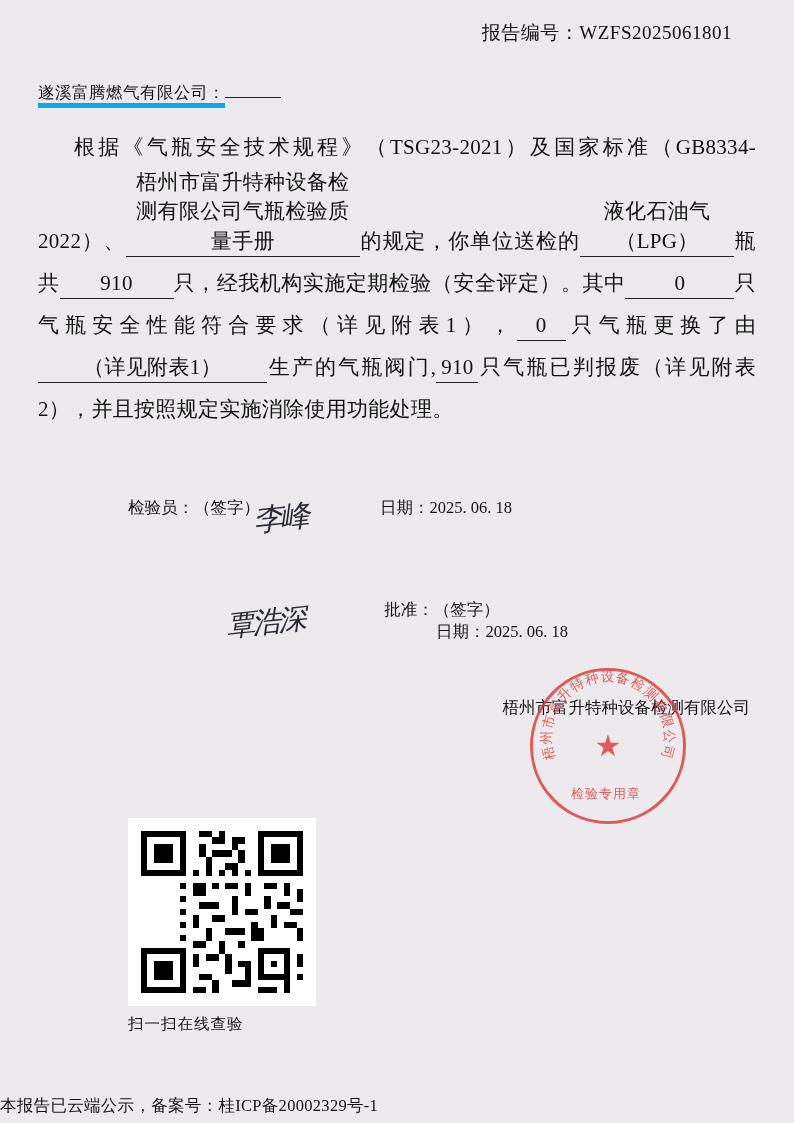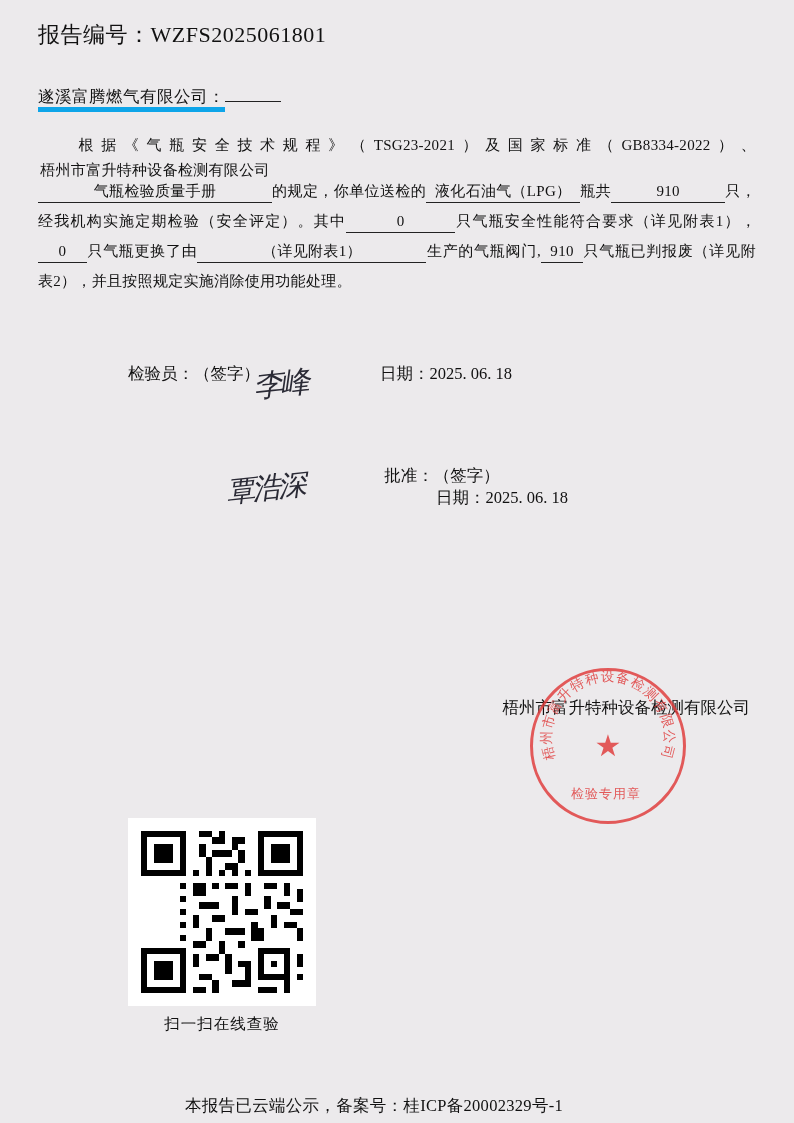--- a/index.html
+++ b/index.html
@@ -24,43 +24,43 @@
   }
   .doc-title {
     text-align: center;
     font-size: 27px;
     font-weight: bold;
     letter-spacing: 2px;
     margin-top: 18px;
     font-family: "Liberation Sans", "DejaVu Sans", sans-serif;
   }
   .report-no {
-    text-align: left;
-    font-size: 22px;
+    text-align: right;
+    font-size: 19px;
     margin-top: 20px;
     padding-right: 24px;
     letter-spacing: 0.5px;
   }
   .addressee {
     margin-top: 36px;
     font-size: 16.5px;
     letter-spacing: 0.5px;
   }
   .addressee .name {
     border-bottom: 5px solid #0ea5e9;
     padding-bottom: 1px;
   }
   .addressee .tail {
     display: inline-block;
     width: 56px;
     border-bottom: 1px solid #222;
   }
   .body-text {
     margin-top: 22px;
-    font-size: 15px;
+    font-size: 21px;
     line-height: 2.0;
     text-align: justify;
     letter-spacing: 0.3px;
   }
   .indent {
     display: inline-block;
     width: 33px;
   }
   .fill {
     display: inline-block;
@@ -155,41 +155,40 @@
     font-size: 13.5px;
     font-family: "Liberation Sans", "DejaVu Sans", sans-serif;
     fill: #e03a3a;
     letter-spacing: 1.2px;
   }
   .qr-wrap {
     position: absolute;
     left: 128px;
     top: 798px;
     width: 188px;
-    text-align: center;
   }
   .qr {
     width: 188px;
     height: 188px;
     background: #fff;
     padding: 0;
     box-sizing: border-box;
     display: block;
   }
   .qr-caption {
     margin-top: 8px;
     font-size: 15.5px;
     letter-spacing: 1px;
   }
   .footer {
     position: absolute;
     left: 0;
     right: 46px;
     bottom: 26px;
-    text-align: center;
+    text-align: left;
     font-size: 16.5px;
     letter-spacing: 0.3px;
   }
 </style>
 </head>
 <body>
 
 <div class="page">
 
 

